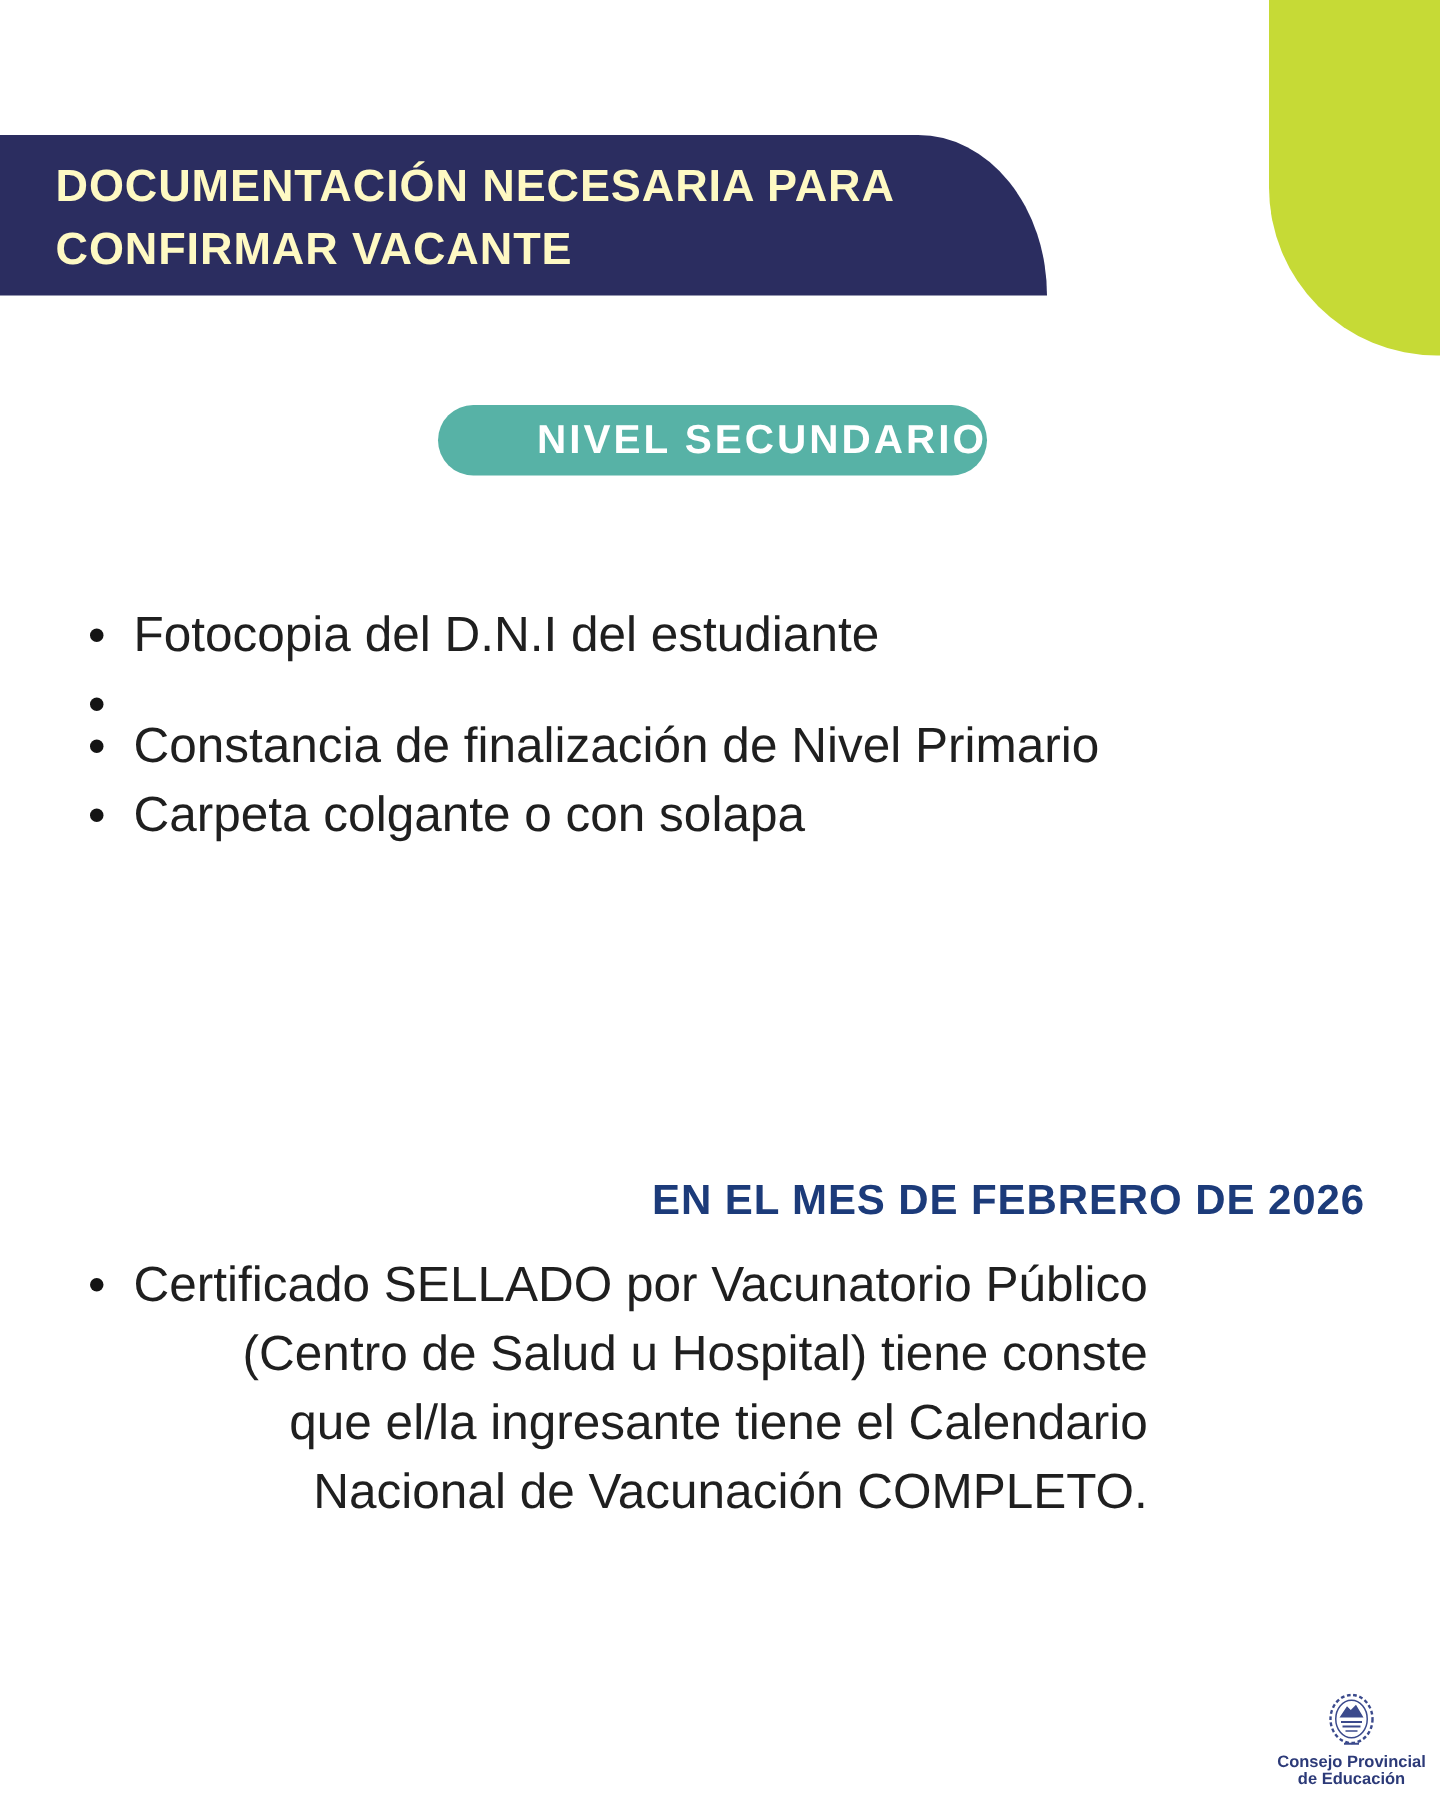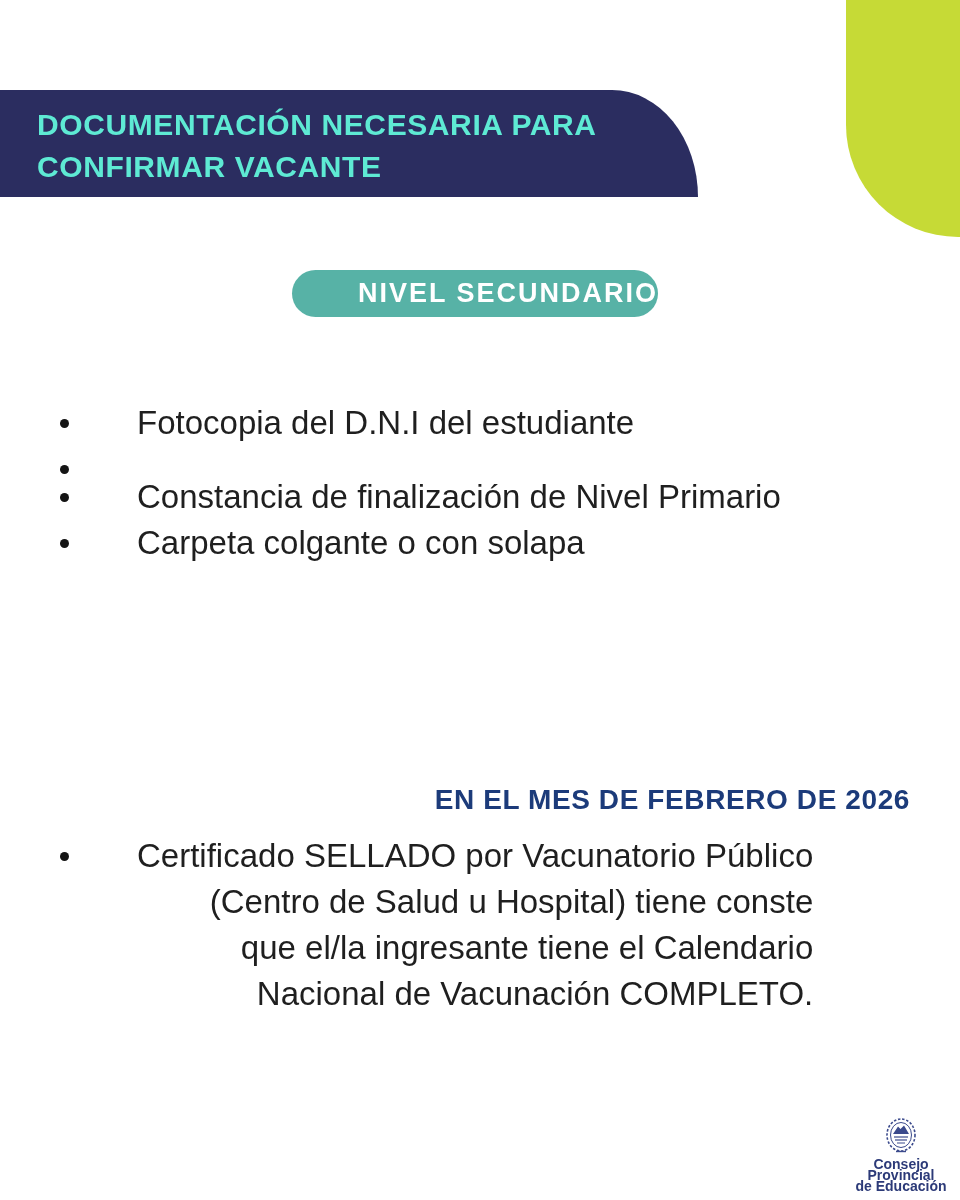--- a/index.html
+++ b/index.html
@@ -34,21 +34,21 @@
     top: 90px;
     left: 0;
     width: 698px;
     height: 107px;
     box-sizing: border-box;
     padding: 14px 0 0 37px;
     background: #2b2d60;
     border-radius: 0 86px 0 0 / 0 107px 0 0;
   }
   .banner .line {
-    color: #5eead4;
+    color: #fef9c3;
     font-size: 30px;
     font-weight: 800;
     letter-spacing: 0.6px;
     line-height: 42px;
     white-space: nowrap;
   }
   
   .badge {
     position: absolute;
     top: 270px;
@@ -86,21 +86,20 @@
     white-space: nowrap;
   }
   .section ul {
     list-style: none;
     margin: 16px 0 0 0;
     padding: 0;
   }
   .section li {
     display: flex;
     align-items: flex-start;
-    gap: 48px;
   }
   .dot {
     flex: 0 0 auto;
     width: 9px;
     height: 9px;
     border-radius: 50%;
     background: #141414;
     margin: 19px 20px 0 0;
   }
   .item-text {
@@ -116,21 +115,21 @@
     bottom: 8px;
     width: 110px;
     text-align: center;
   }
   .footer-logo svg {
     display: block;
     margin: 0 auto;
   }
   .org-name {
     margin-top: 3px;
-    font-size: 14px;
+    font-size: 11px;
     font-weight: 700;
     color: #2c3a78;
     line-height: 11px;
   }
 </style>
 </head>
 <body>
 
 <div class="canvas">
 

